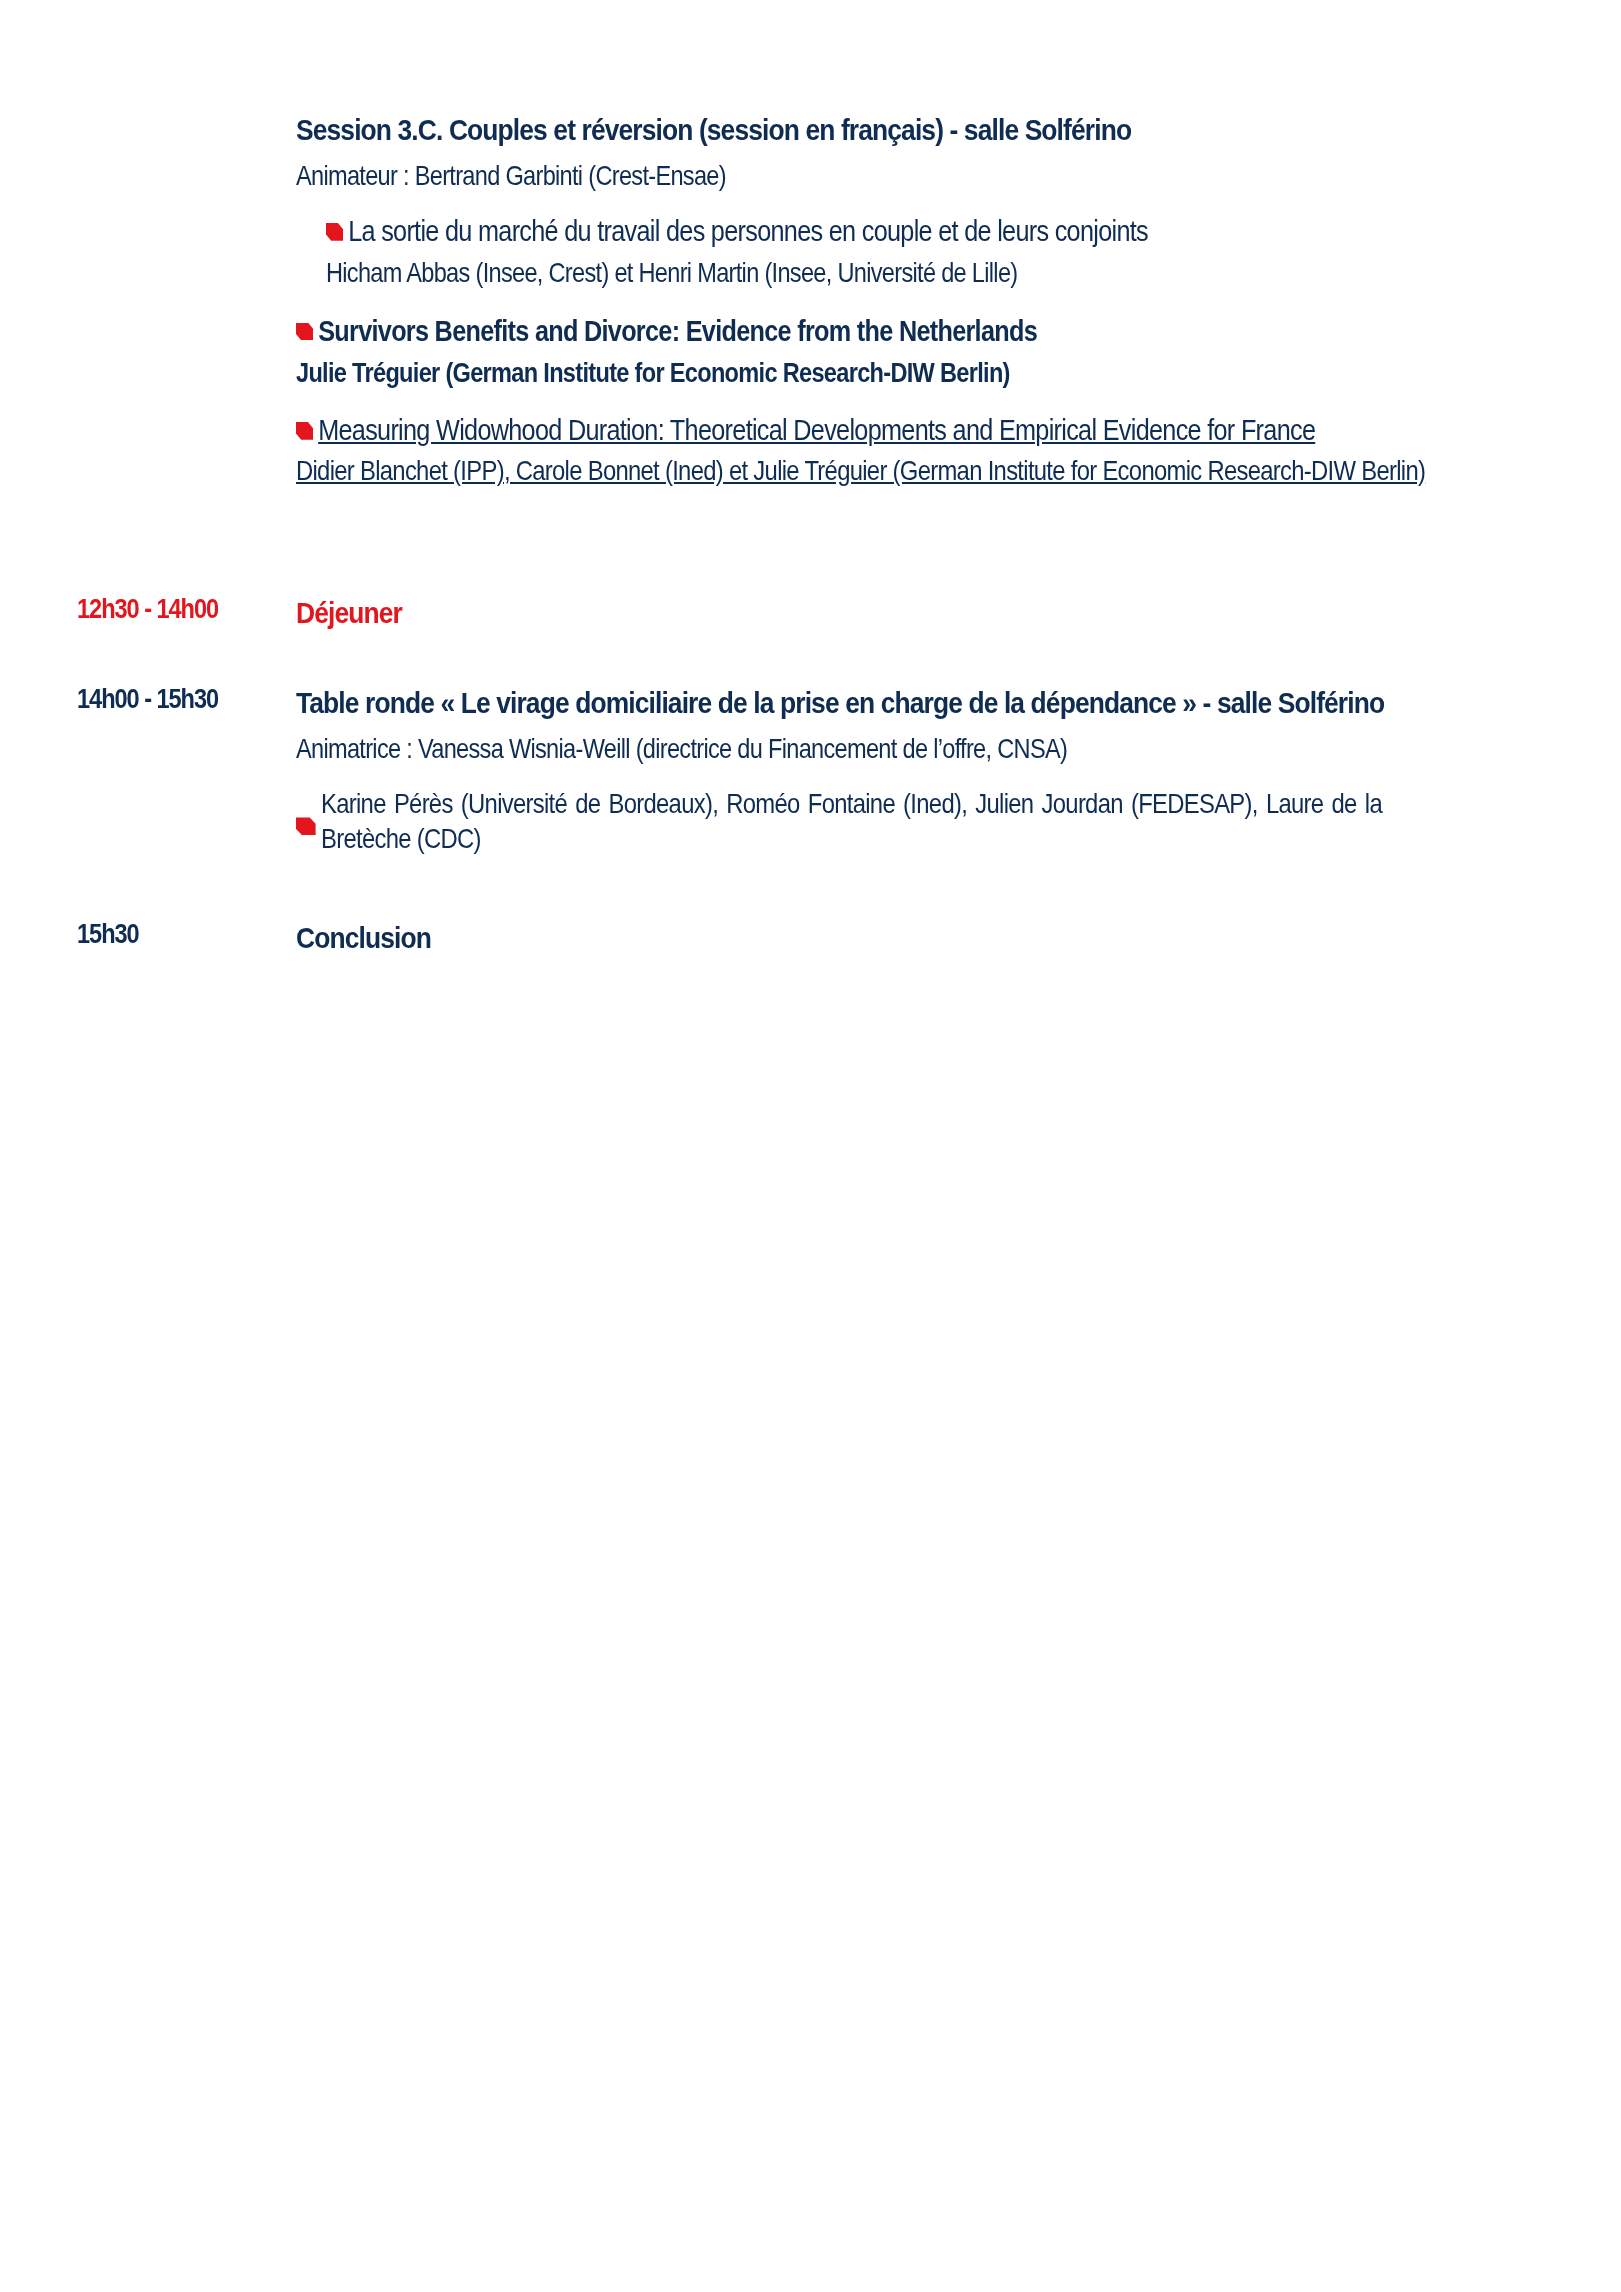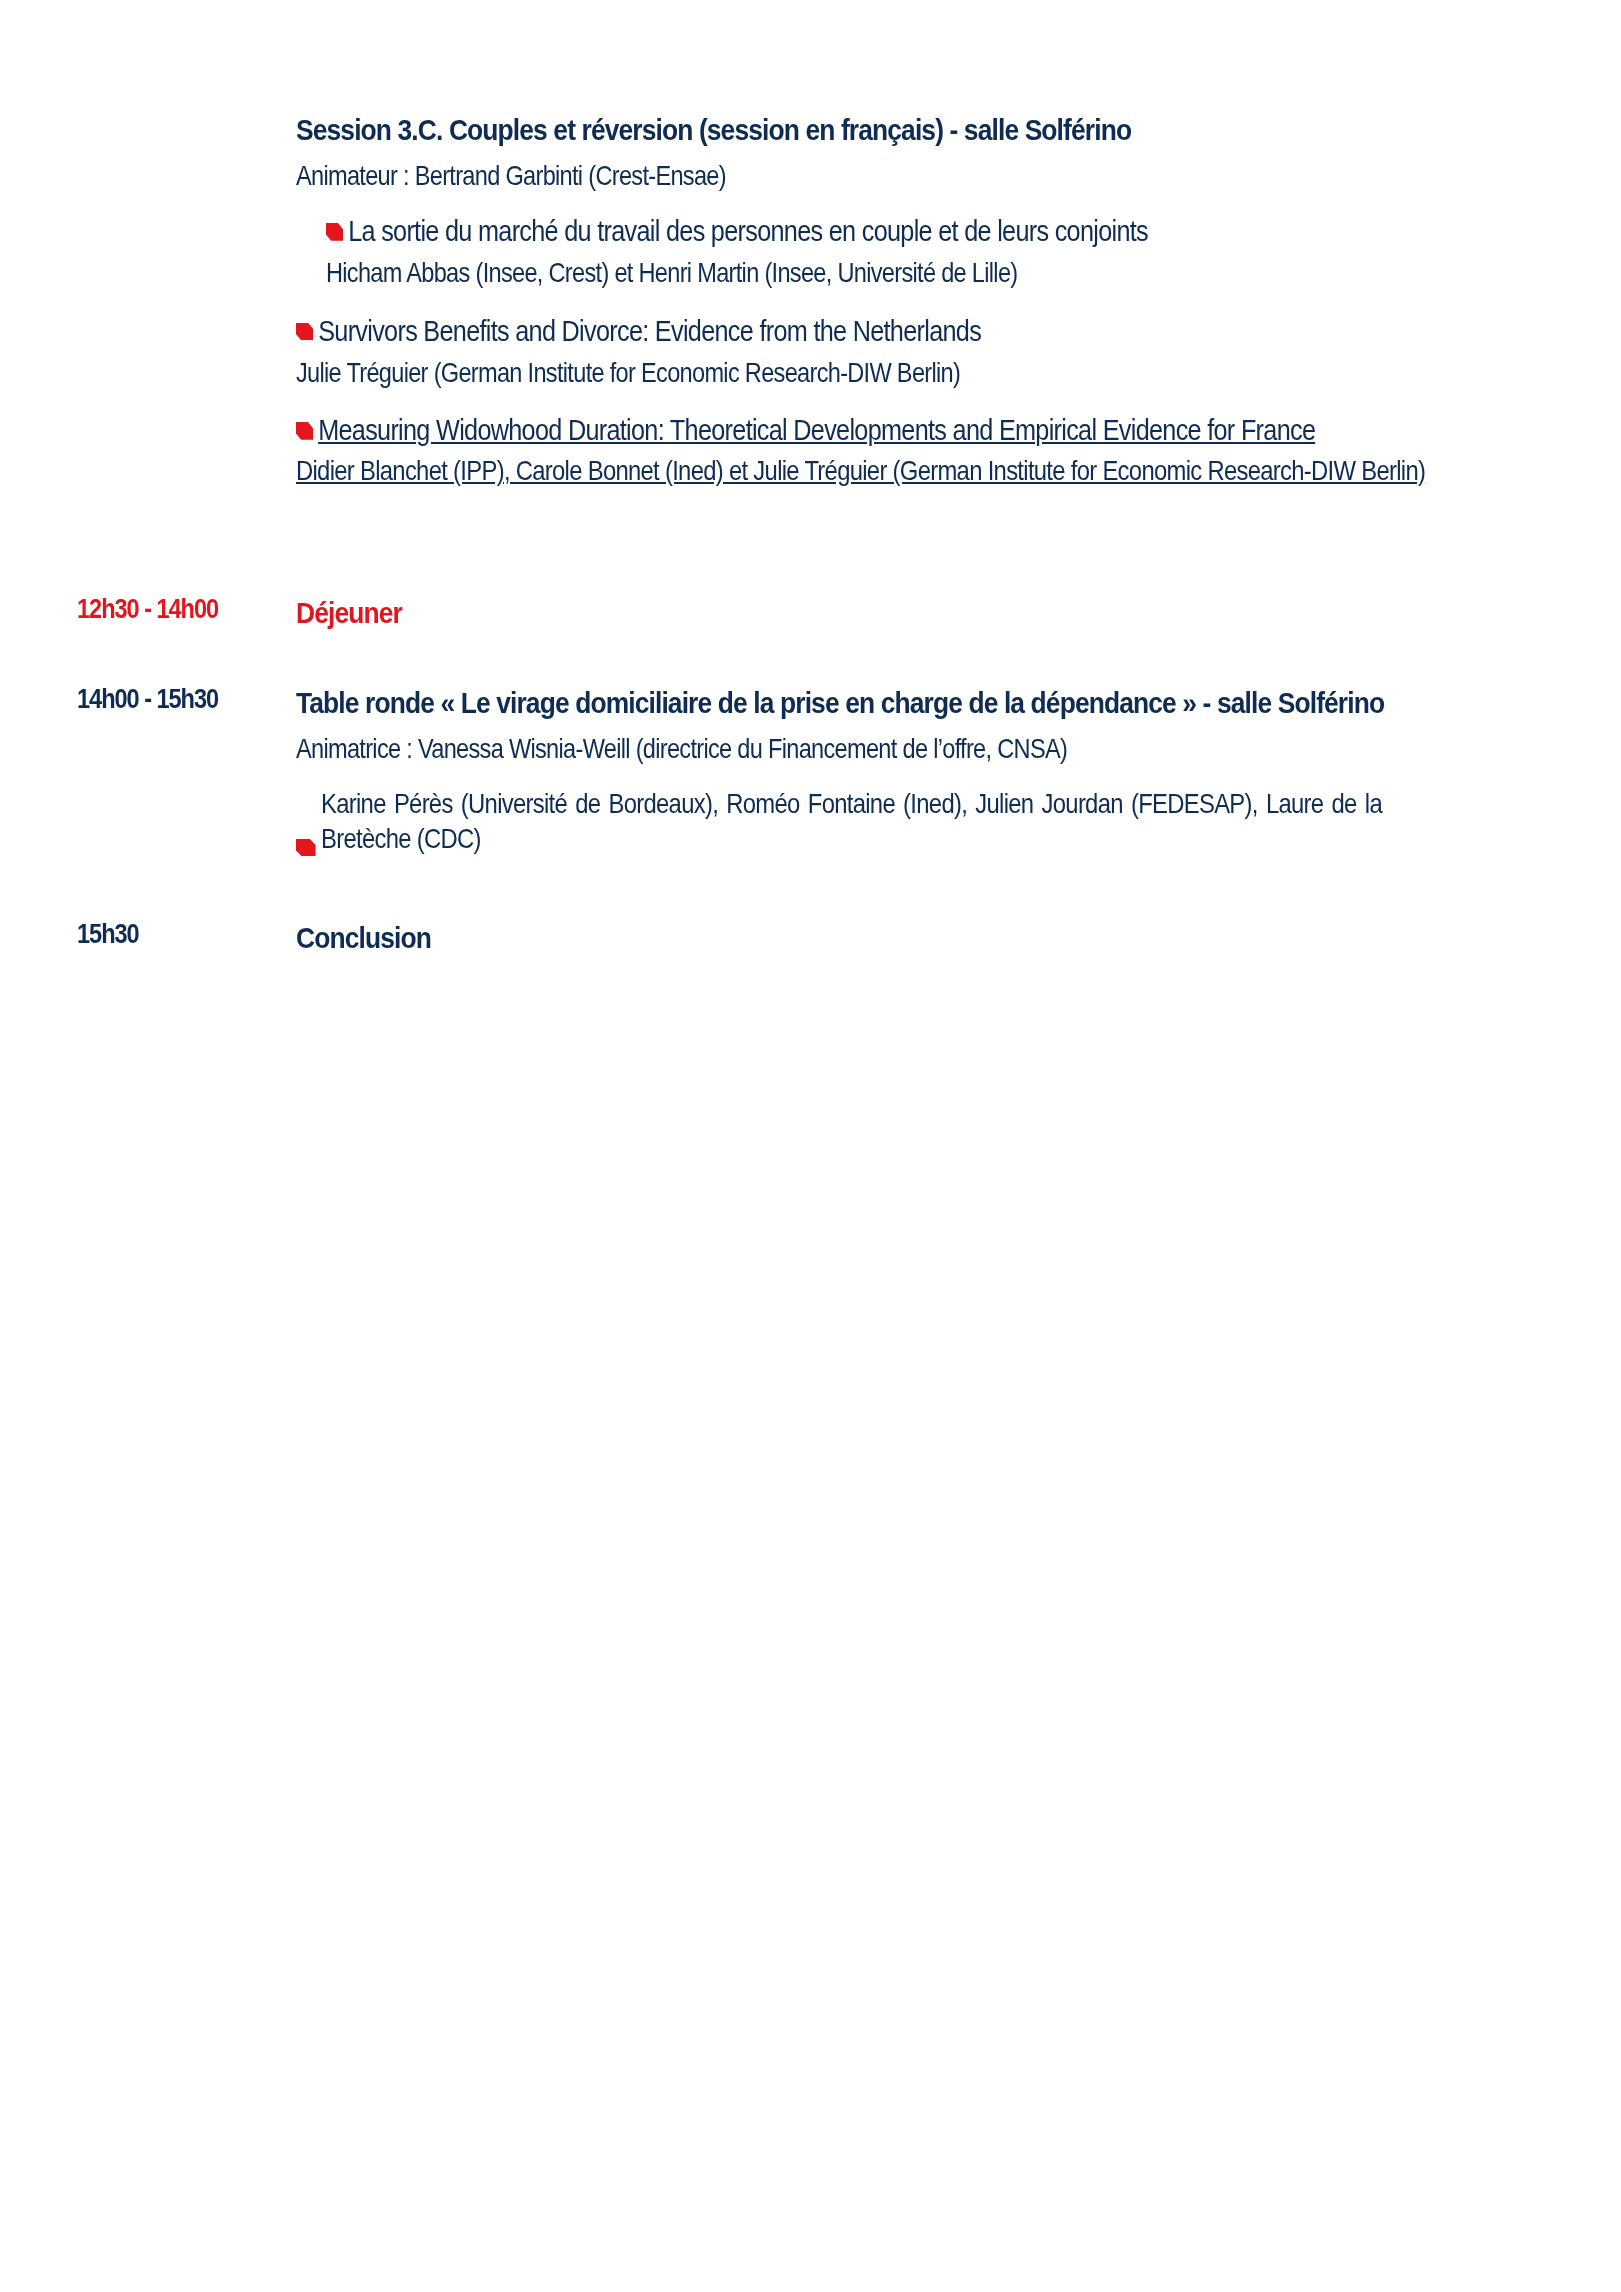--- a/index.html
+++ b/index.html
@@ -10,42 +10,42 @@
   .content { position:absolute; left:296px; width:1245px; }
   .title { font-weight:bold; font-size:30px; letter-spacing:-1px; line-height:39px; transform:scaleX(0.88); transform-origin:left; white-space:nowrap; }
   .sub { font-size:27.4px; letter-spacing:-0.8px; line-height:37px; transform:scaleX(0.86); transform-origin:left; white-space:nowrap; }
   .talk { margin-top:15.7px; }
   .talk-title { font-size:29px; letter-spacing:-0.8px; line-height:37px; transform:scaleX(0.87); transform-origin:left; white-space:nowrap; display:flex; align-items:center; }
   .authors { font-size:27.4px; letter-spacing:-0.8px; line-height:35px; }
   .authors-wrap { width:1225px; transform:scaleX(0.87); transform-origin:left; width:1408px; }
   .bullet { display:inline-block; width:19.6px; height:17.6px; background:#e3161e; margin-right:5.9px; clip-path:polygon(0 0, 70% 0, 100% 35%, 100% 100%, 30% 100%, 0 65%); flex:none; }
   .red { color:#e3161e; }
   .just { text-align:justify; text-align-last:left; }
-  .hang { display:flex; align-items:flex-end; }
+  .hang { display:flex; align-items:center; }
   .hang .bullet { margin-top:9.8px; }
 </style>
 </head>
 <body>
 
 <div class="page">
 
   <div class="block" style="top:110px;">
     <div class="content">
       <div class="title">Session 3.C. Couples et réversion (session en français) - salle Solférino</div>
       <div class="sub" style="margin-top:7.8px;">Animateur : Bertrand Garbinti (Crest-Ensae)</div>
 
       <div class="talk" style="margin-top:19.6px;margin-left:30px;">
         <div class="talk-title">
           <span class="bullet"></span>
           <span>La sortie du marché du travail des personnes en couple et de leurs conjoints</span>
         </div>
         <div class="sub" style="margin-top:3.9px;">Hicham Abbas (Insee, Crest) et Henri Martin (Insee, Université de Lille)</div>
       </div>
 
-      <div class="talk" style="margin-top:21.6px;">
+      <div class="talk" style="margin-top:21.6px;font-weight:bold;">
         <div class="talk-title">
           <span class="bullet"></span>
           <span>Survivors Benefits and Divorce: Evidence from the Netherlands</span>
         </div>
         <div class="sub" style="margin-top:3.9px;">Julie Tréguier (German Institute for Economic Research-DIW Berlin)</div>
       </div>
 
       <div class="talk" style="margin-top:21.6px;text-decoration:underline;">
         <div class="talk-title">
           <span class="bullet"></span>

